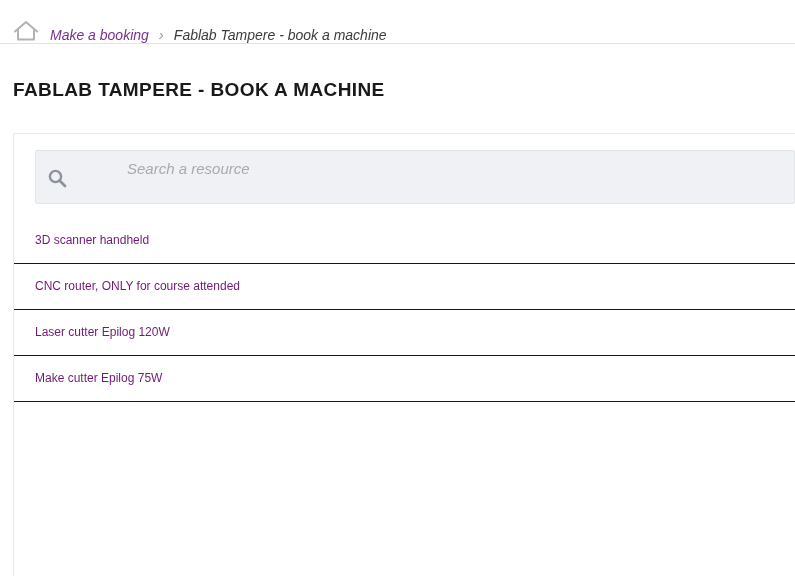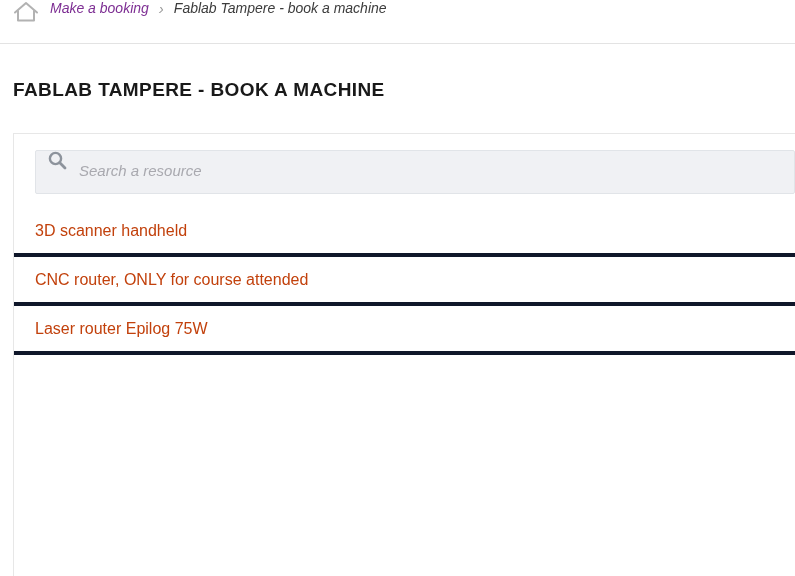--- a/index.html
+++ b/index.html
@@ -6,21 +6,21 @@
   body {
     width: 795px; height: 576px; overflow: hidden;
     background: #ffffff;
     font-family: "Liberation Sans", sans-serif;
     position: relative;
   }
 
   
   .crumb-bar {
     height: 44px;
-    display: flex; align-items: flex-start;
+    display: flex; align-items: flex-end;
     padding-left: 13px;
     border-bottom: 1px solid #e3e3e3;
     background: #ffffff;
     box-sizing: border-box;
   }
   .home-ic { width: 26px; height: 24px; margin-right: 11px; cursor: pointer; display: inline-flex; }
   .crumb-link {
     color: #7d2e93; font-style: italic; font-size: 14px;
     text-decoration: none; margin-right: 10px; cursor: pointer;
   }
@@ -44,38 +44,39 @@
     border-left: 1px solid #e7e7e7;
   }
 
   
   .search-box {
     margin: 16px 0 0 21px;
     height: 37px;
     background: #f0f1f4;
     border: 1px solid #e1e4e8;
     border-radius: 2px;
-    display: flex; align-items: flex-start;
-    padding: 0 0 5px 12px;
+    display: flex; align-items: flex-end;
+    padding: 0 0 15px 12px;
+    gap: 48px;
   }
   .search-ic { width: 19px; height: 19px; margin-right: 10px; flex: none; }
   .search-input {
     flex: 1; height: 100%;
     border: none; outline: none; background: transparent;
     font-size: 15px; color: #555; font-family: "Liberation Sans", sans-serif;
   }
   .search-input::placeholder { color: #a9a9af; font-style: italic; opacity: 1; }
 
   
   .resource-list { list-style: none; margin: 14px 0 0 0; padding: 0; }
   .resource-list li {
     height: 45px; line-height: 45px;
     padding-left: 21px;
-    border-bottom: 4px solid #0f172a;
-    font-size: 16px; color: #c2410c;
+    border-bottom: 1px solid #0f172a;
+    font-size: 12px; color: #701a75;
     cursor: pointer;
     white-space: nowrap; overflow: hidden;
   }
 </style>
 </head>
 <body>
 
 <header class="crumb-bar">
   <span class="home-ic">
     <svg viewBox="0 0 26 24" width="26" height="24">
@@ -97,15 +98,16 @@
         <circle cx="7.5" cy="7.5" r="5.6" fill="none" stroke="#8d939c" stroke-width="2.4"></circle>
         <line x1="11.8" y1="11.8" x2="17" y2="17" stroke="#8d939c" stroke-width="2.8" stroke-linecap="round"></line>
       </svg>
     </span>
     <input class="search-input" type="text" placeholder="Search a resource" style="">
   </div>
 
   <ul class="resource-list" id="resource-list">
       <li>3D scanner handheld</li>
       <li>CNC router, ONLY for course attended</li>
-      <li>Laser router Epilog 75W</li>
+      <li>Laser cutter Epilog 120W</li>
+      <li>Make cutter Epilog 75W</li>
     </ul>
 </section>
 
 </body></html>

